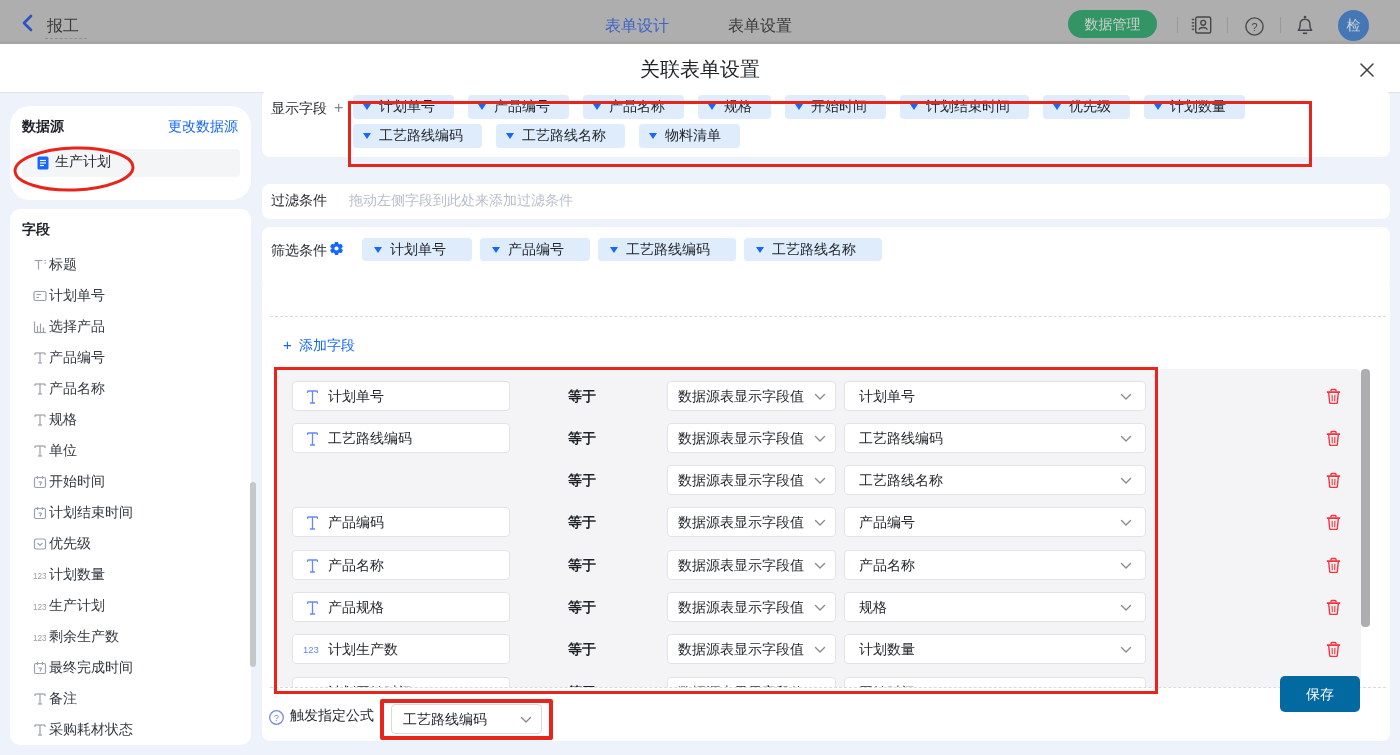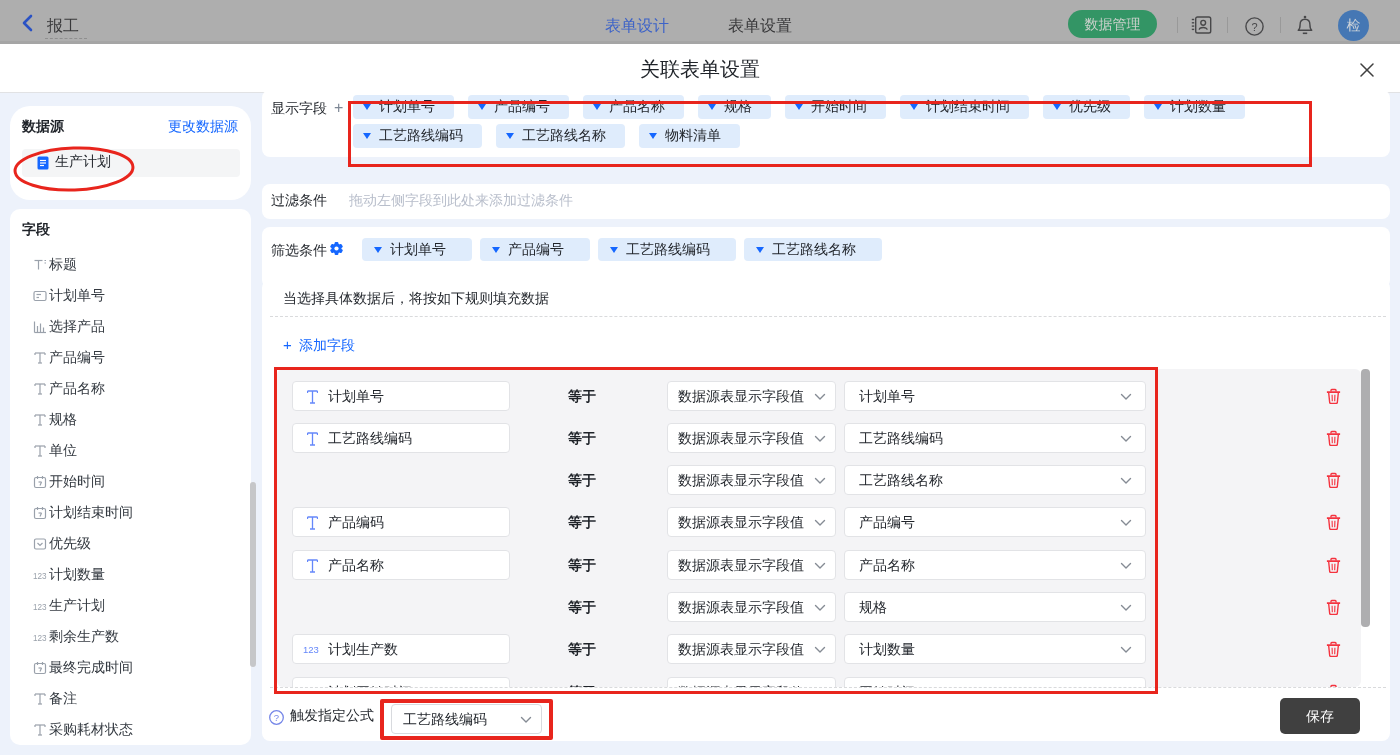--- a/index.html
+++ b/index.html
@@ -251,21 +251,20 @@
 <circle cx="6.5" cy="6.5" r="2.1" fill="#fff"></circle>
     </svg>
 <div class="abs" style="left:100px;top:11px;display:flex;gap:8px;">
 <span class="tag2"><span class="tri"></span>计划单号</span>
 <span class="tag2"><span class="tri"></span>产品编号</span>
 <span class="tag2"><span class="tri"></span>工艺路线编码</span>
 <span class="tag2"><span class="tri"></span>工艺路线名称</span>
 </div>
 </div>
 <div class="card" style="left:262px;top:280px;width:1128px;height:461px;">
-<div class="abs" style="left:21px;top:10px;">当选择具体数据后，将按如下规则填充数据</div>
 <div class="abs" style="left:8px;top:36px;width:1116px;border-top:1px dashed #d9dadc;"></div>
 <div class="abs" style="left:21px;top:56px;color:#1567ff;font-size:15px;">+</div>
 <div class="abs" style="left:37px;top:57px;color:#1567ff;">添加字段</div>
 <div class="abs" style="left:15px;top:89px;width:1084px;height:318px;background:#f4f4f6;border-radius:6px;overflow:hidden;">
 <div class="inp" style="left:15px;top:12px;width:218px;">
 <svg class="abs" style="left:14px;top:8px" width="11" height="14" viewBox="0 0 11 14">
           <g fill="none" stroke="#6487fa" stroke-width="1.3">
             <line x1="0.5" y1="1" x2="10.5" y2="1"></line>
             <line x1="0.5" y1="1" x2="0.5" y2="3"></line>
             <line x1="10.5" y1="1" x2="10.5" y2="3"></line>
@@ -414,20 +413,32 @@
 </div>
 <svg class="abs" style="left:1049px;top:188px" width="15" height="17" viewBox="0 0 15 17">
 <g fill="none" stroke="#f4333f" stroke-width="1.4">
 <path d="M5 3.4 V2.3 Q5 1.5 5.8 1.5 H9.2 Q10 1.5 10 2.3 V3.4"></path>
 <line x1="0.9" y1="4.1" x2="14.1" y2="4.1" stroke-width="1.7"></line>
 <path d="M2.7 5 L3.7 14.7 Q3.8 15.4 4.5 15.4 H10.5 Q11.2 15.4 11.3 14.7 L12.3 5"></path>
 <line x1="6.1" y1="6.8" x2="6.3" y2="13.2" stroke-width="1.1"></line>
 <line x1="8.9" y1="6.8" x2="8.7" y2="13.2" stroke-width="1.1"></line>
 </g>
       </svg>
+<div class="inp" style="left:15px;top:223px;width:218px;">
+<svg class="abs" style="left:14px;top:8px" width="11" height="14" viewBox="0 0 11 14">
+          <g fill="none" stroke="#6487fa" stroke-width="1.3">
+            <line x1="0.5" y1="1" x2="10.5" y2="1"></line>
+            <line x1="0.5" y1="1" x2="0.5" y2="3"></line>
+            <line x1="10.5" y1="1" x2="10.5" y2="3"></line>
+            <line x1="5.5" y1="1" x2="5.5" y2="13"></line>
+            <line x1="3" y1="13" x2="8" y2="13"></line>
+          </g>
+        </svg>
+<div class="abs" style="left:35px;top:6px;">产品规格</div>
+</div>
 <div class="abs" style="left:291px;top:230px;font-weight:600;">等于</div>
 <div class="inp" style="left:390px;top:223px;width:169px;">
 <div class="abs" style="left:10px;top:6px;">数据源表显示字段值</div>
 <svg class="abs" style="left:146px;top:11px" width="12" height="8" viewBox="0 0 12 8">
           <polyline points="1.5,1.5 6,6 10.5,1.5" fill="none" stroke="#858b94" stroke-width="1.4" stroke-linecap="round" stroke-linejoin="round"></polyline>
         </svg>
 </div>
 <div class="inp" style="left:567px;top:223px;width:302px;">
 <div class="abs" style="left:14px;top:6px;">规格</div>
 <svg class="abs" style="left:275px;top:11px" width="12" height="8" viewBox="0 0 12 8">
@@ -504,16 +515,16 @@
 <circle cx="7.5" cy="7.5" r="6.8" fill="none" stroke="#7687e8" stroke-width="1.3"></circle>
 <text x="7.5" y="11.2" font-size="9.5" fill="#7687e8" text-anchor="middle" font-family="Liberation Sans">?</text>
     </svg>
 <div class="abs" style="left:28px;top:427px;">触发指定公式</div>
 <div class="inp" style="left:129px;top:424px;width:151px;border-color:#d8dade;">
 <div class="abs" style="left:11px;top:6px;">工艺路线编码</div>
 <svg class="abs" style="left:128px;top:11px" width="12" height="8" viewBox="0 0 12 8">
         <polyline points="1.5,1.5 6,6 10.5,1.5" fill="none" stroke="#858b94" stroke-width="1.4" stroke-linecap="round" stroke-linejoin="round"></polyline>
       </svg>
 </div>
-<div class="abs" style="left:1018px;top:418px;width:80px;height:36px;background:#404040;border-radius:5px;color:#fff;text-align:center;line-height:36px;">保存</div>
+<div class="abs" style="left:1018px;top:396px;width:80px;height:36px;background:#0369a1;border-radius:5px;color:#fff;text-align:center;line-height:36px;">保存</div>
 </div>
 <div class="redbox" style="left:348px;top:101px;width:964px;height:66px;"></div>
 <div class="redbox" style="left:274px;top:367px;width:884px;height:327px;border-width:3.5px;"></div>
 <div class="redbox" style="left:380px;top:699px;width:173px;height:41px;border-width:4px;border-radius:2px;"></div>
 </body></html>

